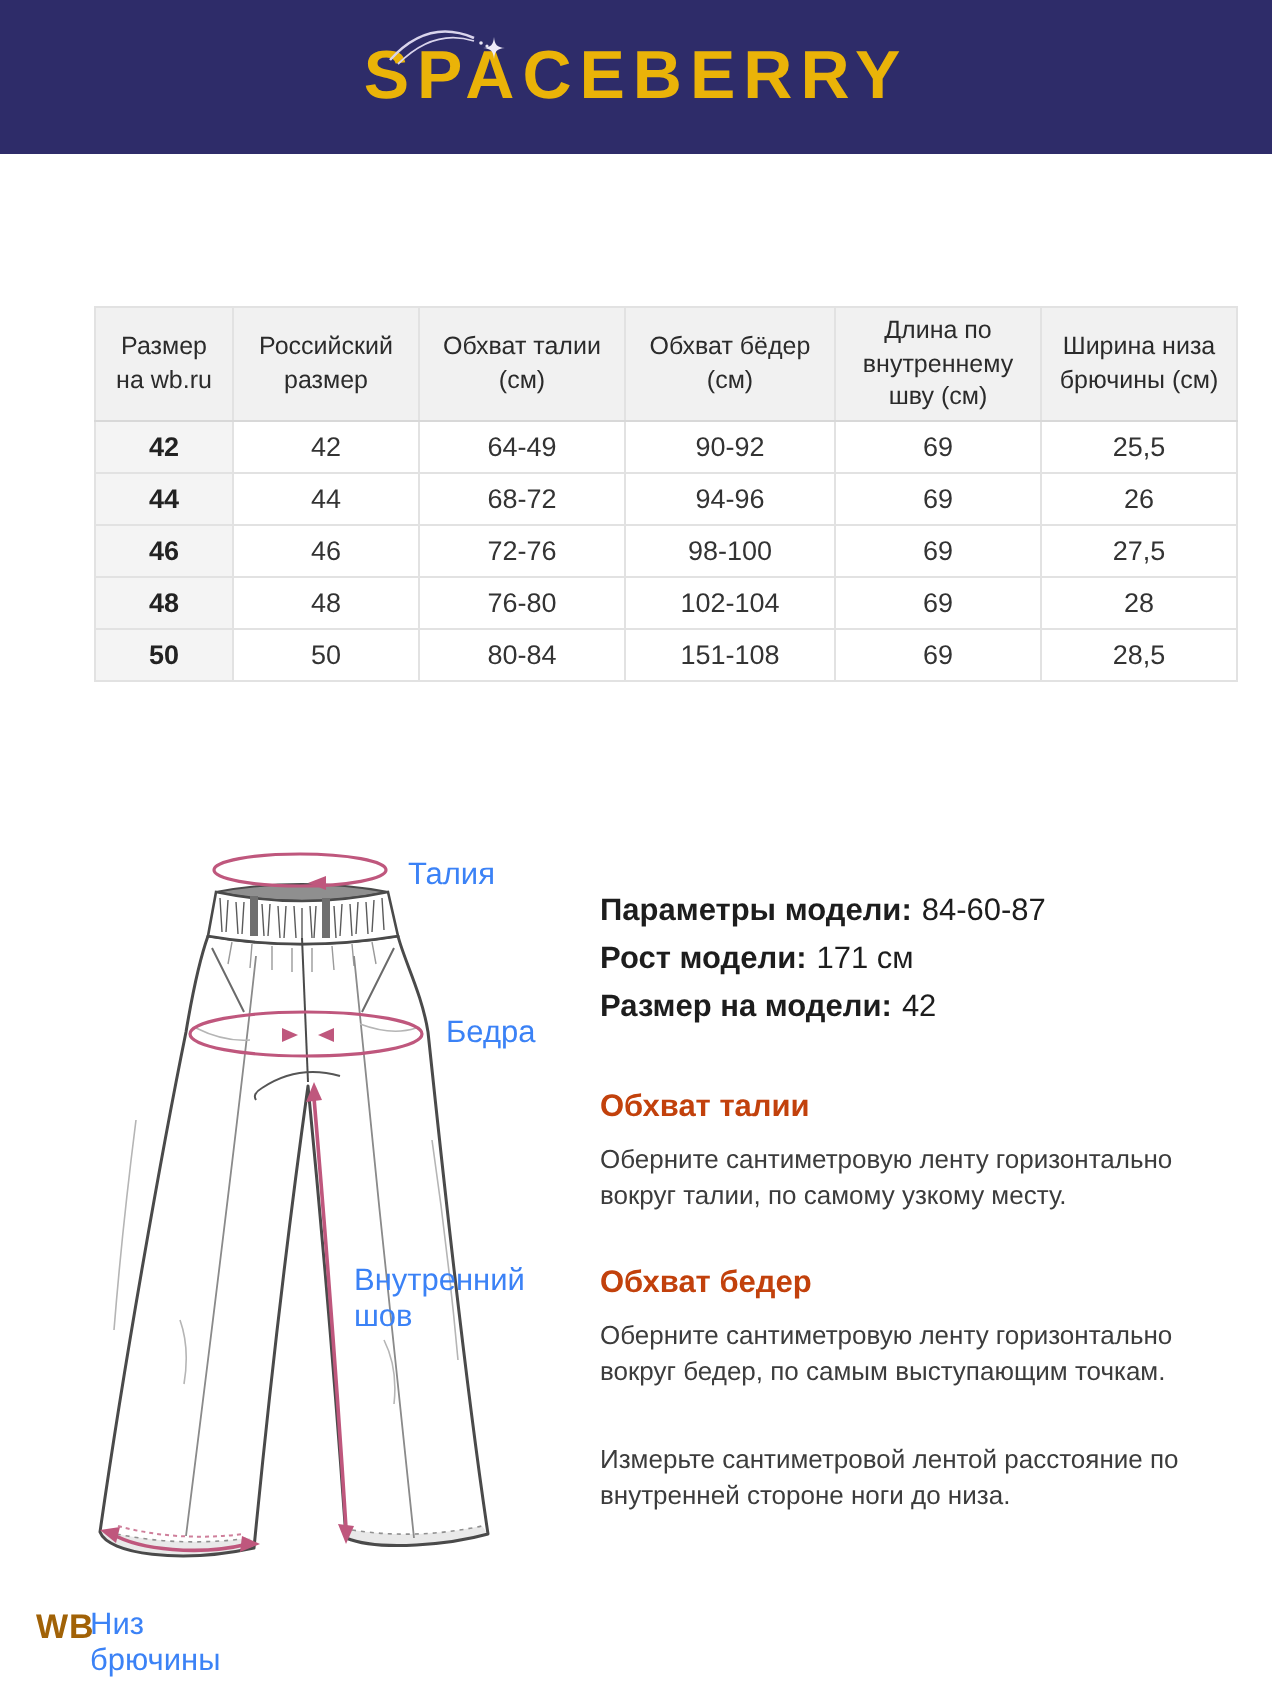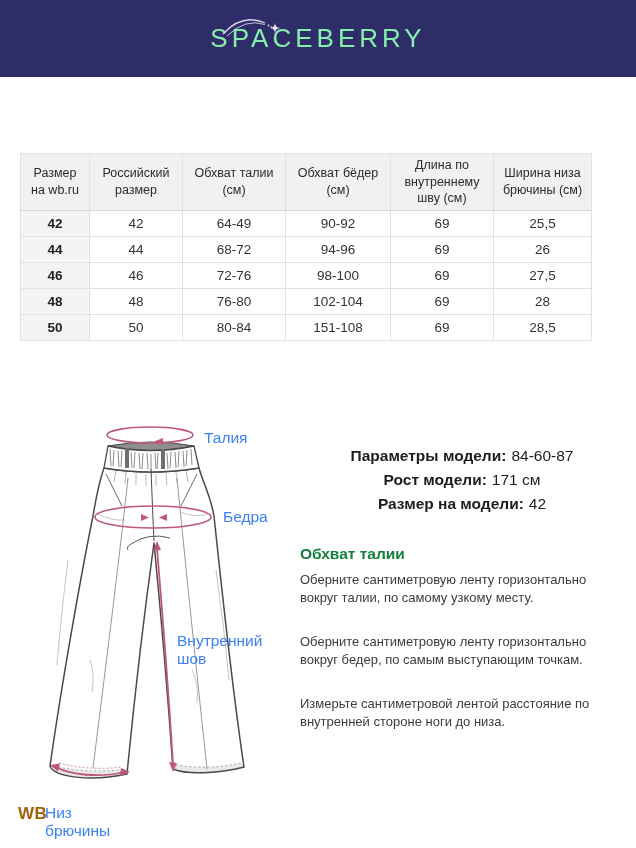--- a/index.html
+++ b/index.html
@@ -4,49 +4,49 @@
 <style>
   * { margin:0; padding:0; box-sizing:border-box; }
   html,body { background:#ffffff; }
   body { font-family:"Liberation Sans", sans-serif; }
   .page { position:relative; width:636px; height:848px; background:#ffffff; overflow:hidden; margin:0 auto; }
 
   
   .brand-header { position:absolute; left:0; top:0; width:636px; height:77px;
     background:#2e2c69; display:flex; align-items:center; justify-content:center; }
   .logo-wrap { position:relative; }
-  .logo-text { color:#86efac; font-size:26px; letter-spacing:4px; font-weight:400; }
+  .logo-text { color:#eab308; font-size:34px; letter-spacing:4px; font-weight:700; }
   .logo-sparkle { position:absolute; left:10px; top:-12px; width:64px; height:28px; }
 
   
-  .size-table-wrap { position:absolute; left:20px; top:153px; width:571px; }
+  .size-table-wrap { position:absolute; left:47px; top:153px; width:571px; }
   table.size-table { width:571px; border-collapse:collapse; table-layout:fixed; }
   .size-table th, .size-table td { border:1px solid #e2e2e2; text-align:center; vertical-align:middle; }
   .size-table thead th { background:#f1f1f1; height:57px; font-size:12.5px; font-weight:400;
     color:#2b2b2b; line-height:1.35; padding:2px 4px; border-bottom:1px solid #d8d8d8; }
   .size-table tbody tr { height:26px; }
   .size-table tbody td { font-size:13.5px; font-weight:400; color:#333333; background:#ffffff; }
   .size-table tbody th.rowhead { background:#f4f4f4; font-size:13.5px; font-weight:700; color:#222222; }
 
   
   .diagram { position:absolute; left:0; top:0; }
   .pants-svg { position:absolute; left:30px; top:420px; }
   .dlabel { position:absolute; font-size:15.5px; font-weight:500; color:#3b82f6; line-height:18px; }
   .dlabel-waist { left:204px; top:429px; }
   .dlabel-hips  { left:223px; top:508px; }
   .dlabel-seam  { left:177px; top:632px; width:102px; }
   .dlabel-hem   { left:45px;  top:804px; }
 
   
   .info-col { position:absolute; left:300px; top:444px; width:324px; }
-  .mi-line { font-size:15.5px; line-height:24px; color:#1d1d1d;text-align:center; }
+  .mi-line { font-size:15.5px; line-height:24px; color:#1d1d1d; }
   .mi-label { font-weight:700; margin-right:5px; }
   .mi-value { font-weight:400; }
   .guide { margin-top:29px; }
-  .g-title { font-size:15.5px; font-weight:700; color:#15803d; margin:0 0 8px 0; }
+  .g-title { font-size:15.5px; font-weight:700; color:#c2410c; margin:0 0 8px 0; }
   .g-text { font-size:13px; line-height:17.5px; color:#3c3c3c; margin:0 0 27px 0; }
 
   
   .watermark { position:absolute; left:18px; top:804px; font-size:17px; font-weight:700;
     color:#a16207; letter-spacing:0.5px; }
 </style>
 </head>
 <body>
 
 <div class="page">
@@ -206,20 +206,21 @@
       <span class="mi-label">Рост модели:</span><span class="mi-value">171 см</span>
     </div>
     <div class="mi-line">
       <span class="mi-label">Размер на модели:</span><span class="mi-value">42</span>
     </div>
 
     <div class="guide">
       <h3 class="g-title">Обхват талии</h3>
       <p class="g-text">Оберните сантиметровую ленту горизонтально вокруг талии, по самому узкому месту.</p>
 
+      <h3 class="g-title">Обхват бедер</h3>
       <p class="g-text">Оберните сантиметровую ленту горизонтально вокруг бедер, по самым выступающим точкам.</p>
 
       <p class="g-text">Измерьте сантиметровой лентой расстояние по внутренней стороне ноги до низа.</p>
     </div>
   </aside>
 
   <div class="watermark">WB</div>
 
 </div>
 

